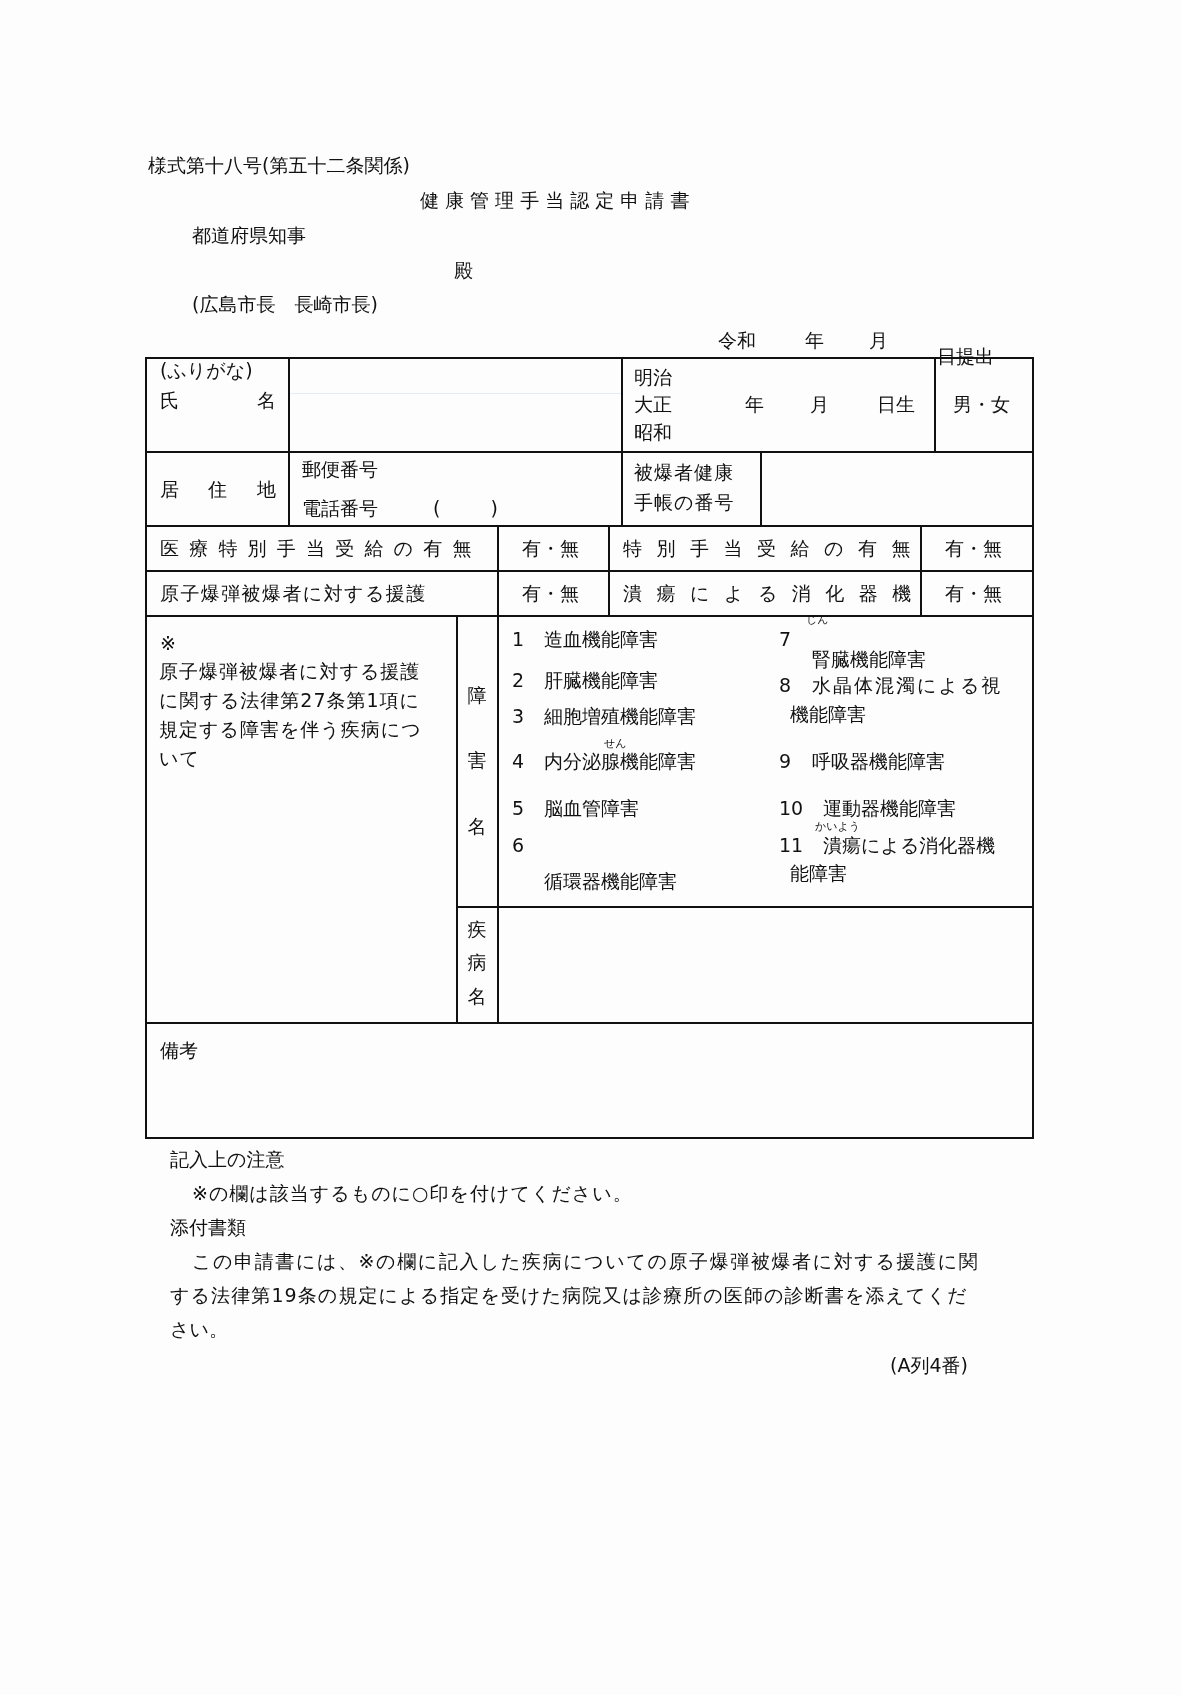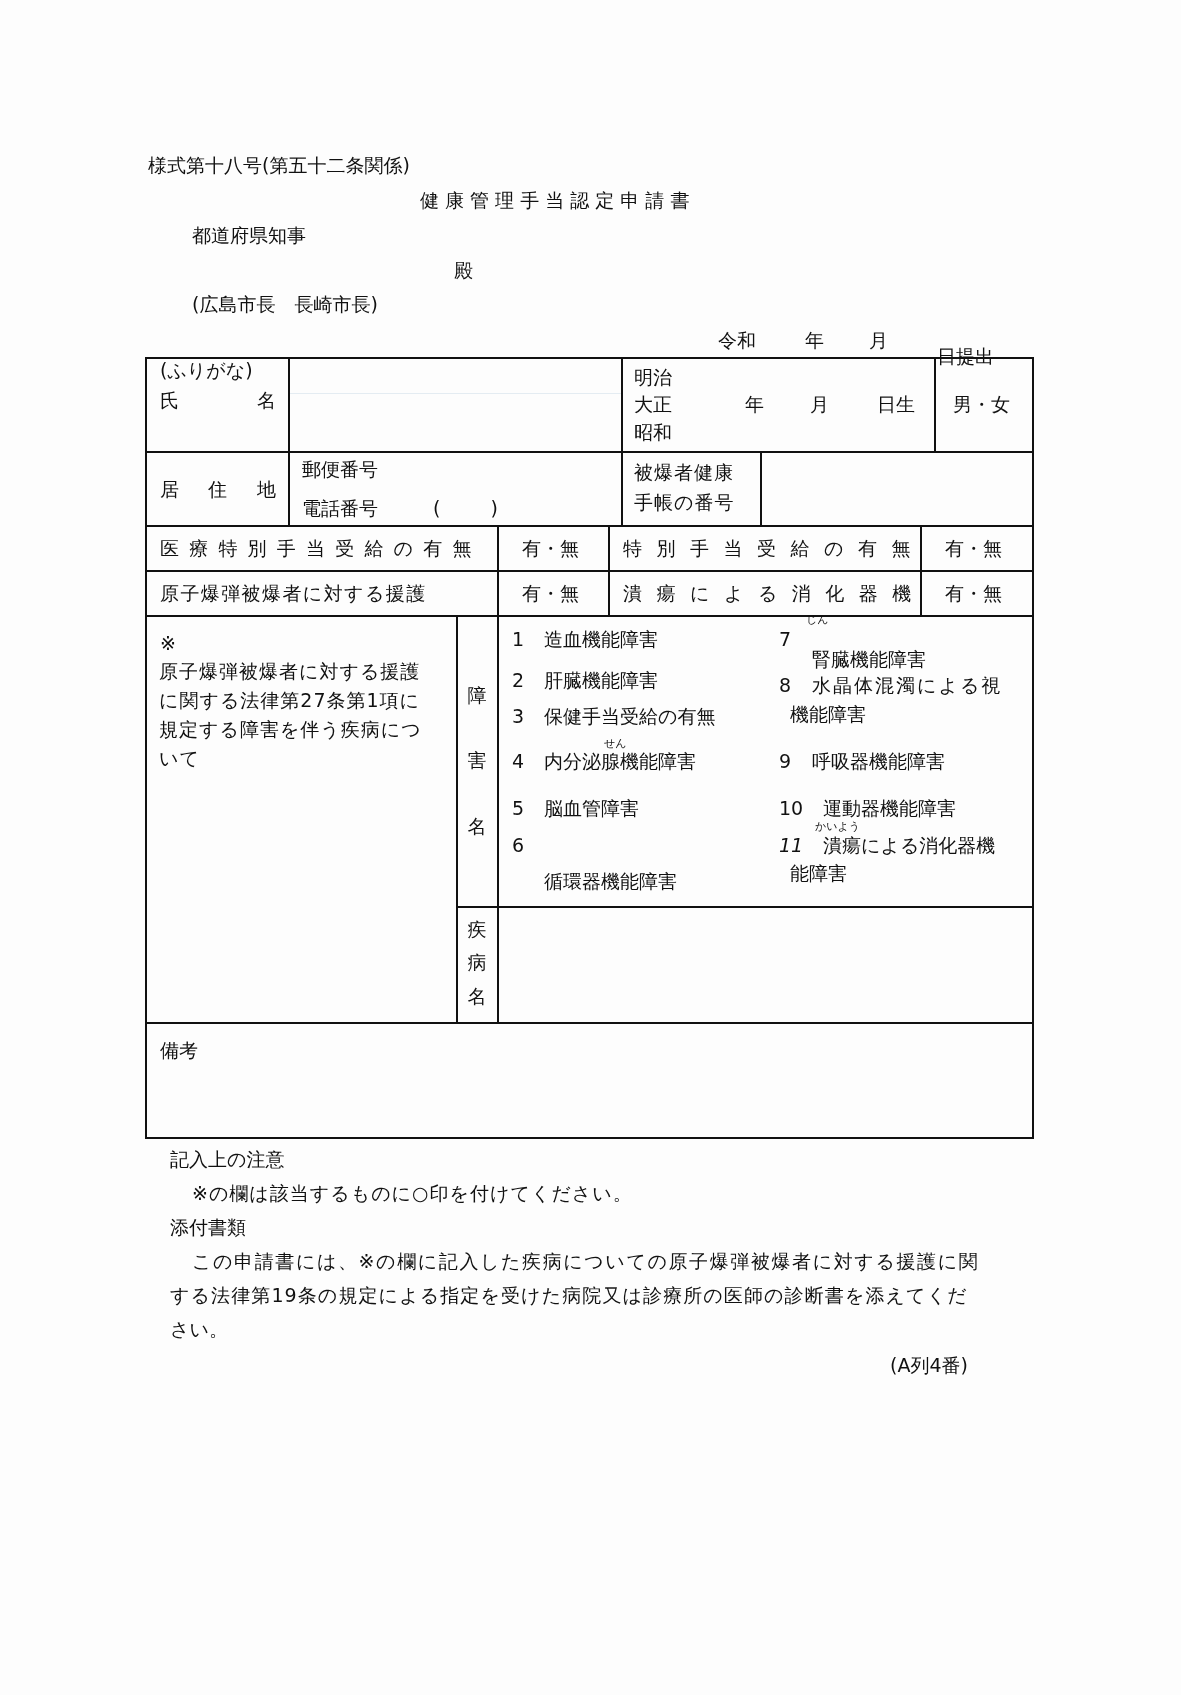--- a/index.html
+++ b/index.html
@@ -109,21 +109,21 @@
   <div>
     <span class="abs t18" style="left:512px;top:628px;">1</span>
     <span class="abs t18" style="left:544px;top:628px;">造血機能障害</span>
   </div>
   <div>
     <span class="abs t18" style="left:512px;top:669px;">2</span>
     <span class="abs t18" style="left:544px;top:669px;">肝臓機能障害</span>
   </div>
   <div>
     <span class="abs t18" style="left:512px;top:705px;">3</span>
-    <span class="abs t18" style="left:544px;top:705px;">保健手当受給の有無</span>
+    <span class="abs t18" style="left:544px;top:705px;">細胞増殖機能障害</span>
   </div>
   <div>
     <span class="ruby" style="left:604px;top:738px;">せん</span>
     <span class="abs t18" style="left:512px;top:750px;">4</span>
     <span class="abs t18" style="left:544px;top:750px;">内分泌腺機能障害</span>
   </div>
   <div>
     <span class="abs t18" style="left:512px;top:797px;">5</span>
     <span class="abs t18" style="left:544px;top:797px;">脳血管障害</span>
   </div>
@@ -145,21 +145,21 @@
   <div>
     <span class="abs t18" style="left:779px;top:750px;">9</span>
     <span class="abs t18" style="left:812px;top:750px;">呼吸器機能障害</span>
   </div>
   <div>
     <span class="abs t18" style="left:779px;top:797px;">10</span>
     <span class="abs t18" style="left:823px;top:797px;">運動器機能障害</span>
   </div>
   <div>
     <span class="ruby" style="left:815px;top:821px;">かいよう</span>
-    <span class="abs t18" style="left:779px;top:834px;font-style:italic;">11</span>
+    <span class="abs t18" style="left:779px;top:834px;">11</span>
     <span class="abs t18" style="left:823px;top:834px;">潰瘍による消化器機</span>
     <span class="abs t18" style="left:790px;top:862px;">能障害</span>
   </div>
 </div>
 
 <div class="vert" style="left:466px;top:918px;">疾</div>
 <div class="vert" style="left:466px;top:951px;">病</div>
 <div class="vert" style="left:466px;top:985px;">名</div>
 <div class="abs" style="left:501px;top:910px;width:529px;height:110px;"></div>
 

